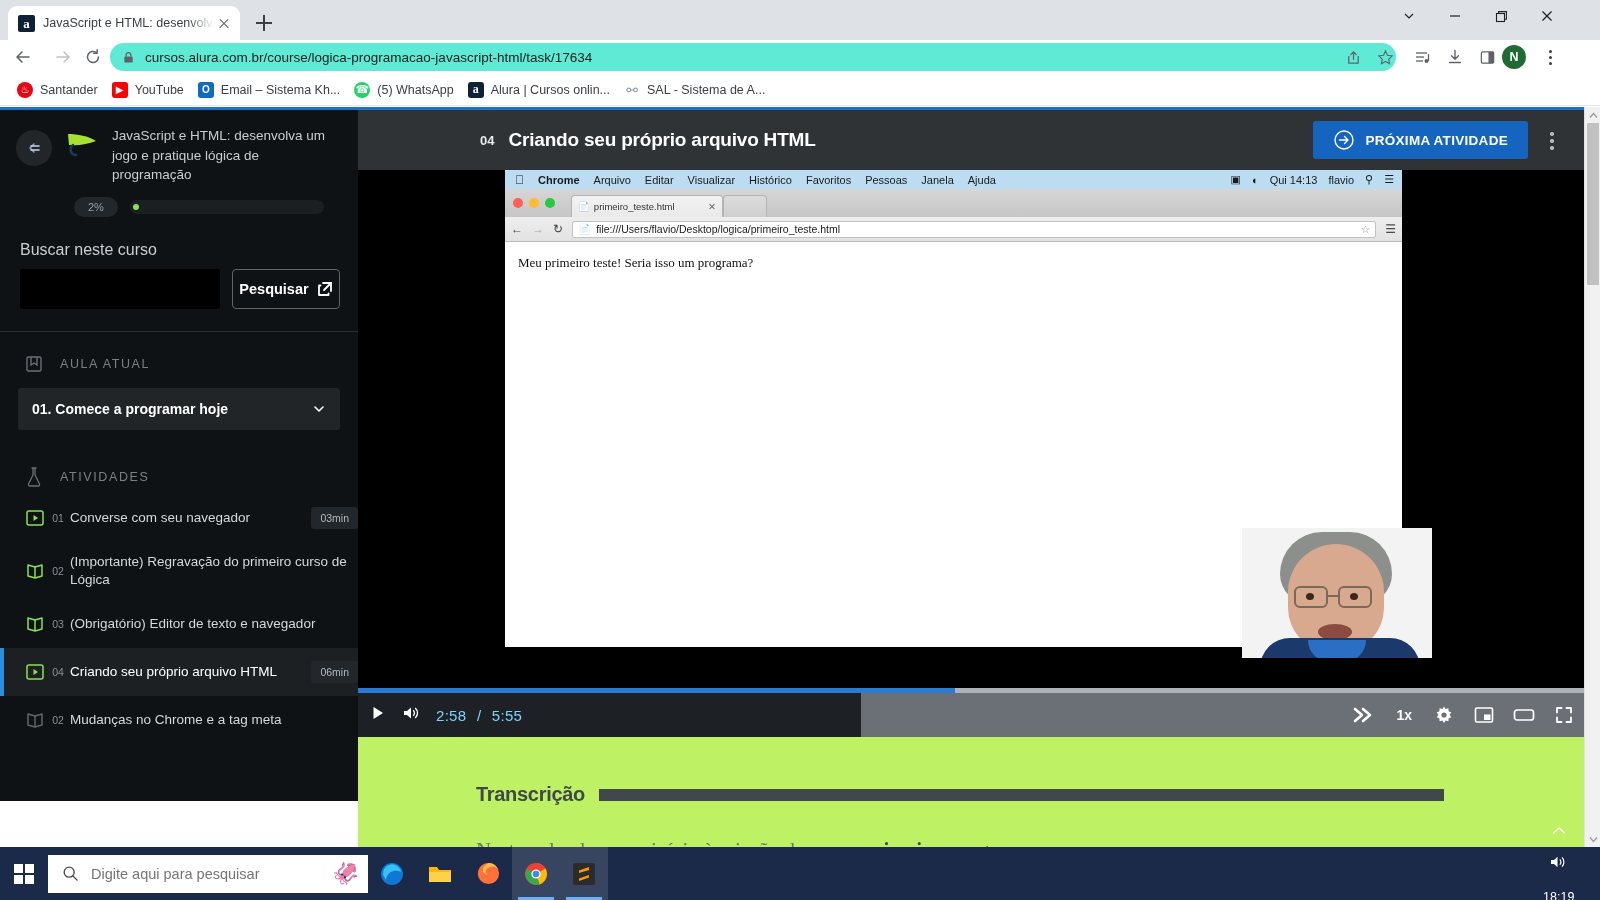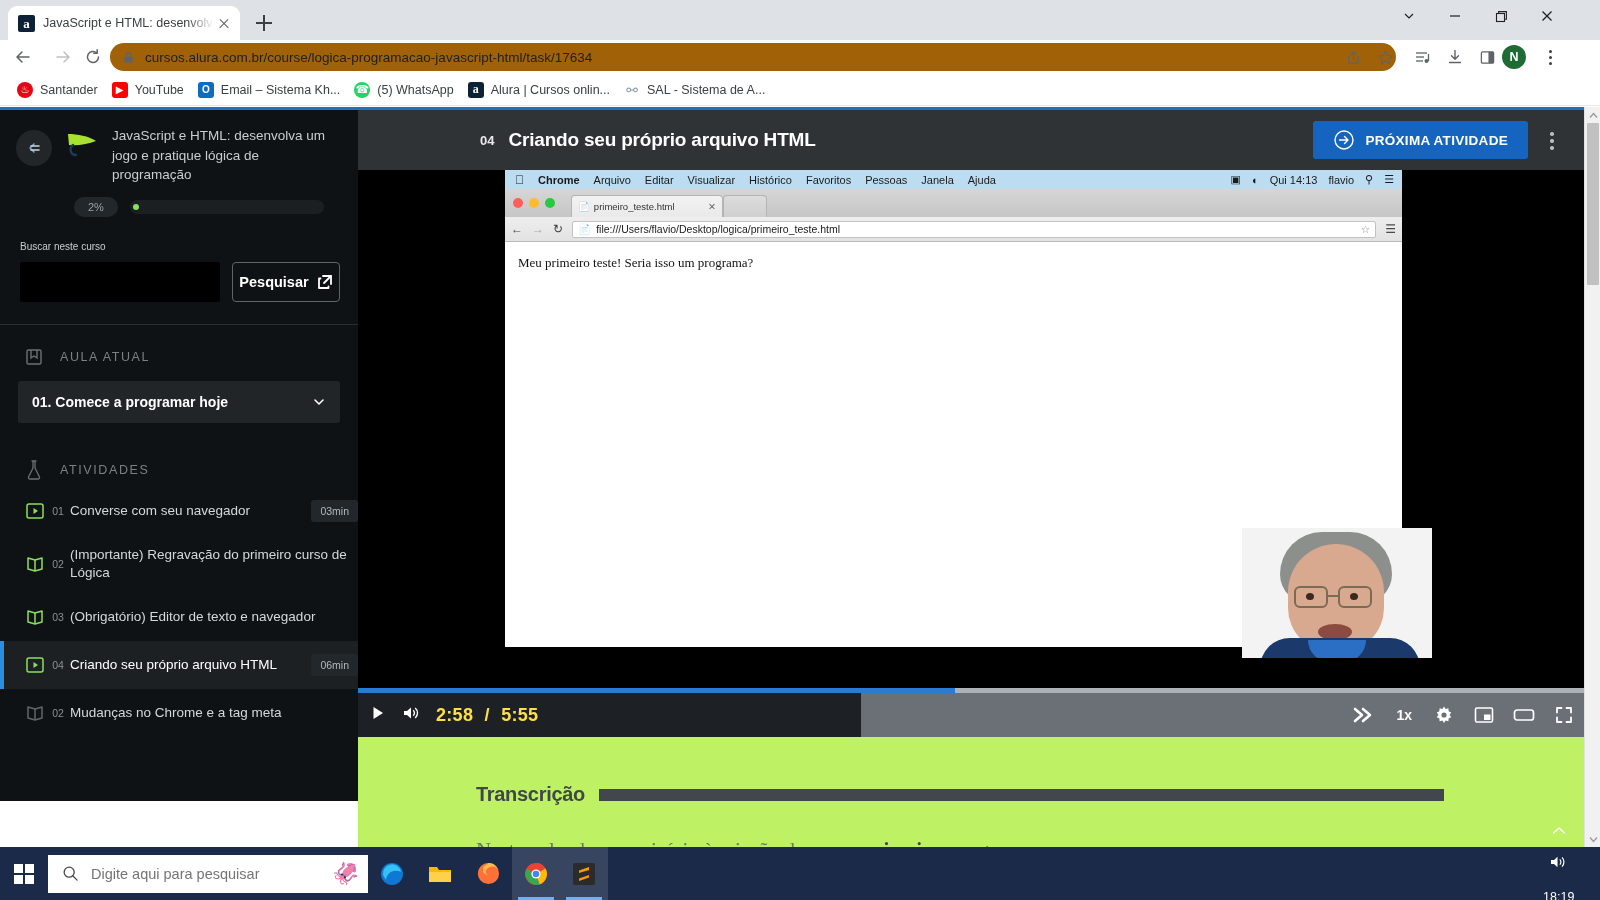--- a/index.html
+++ b/index.html
@@ -61,21 +61,21 @@
   .toolbar {
     position: absolute; left: 0; top: 40px; width: 1600px; height: 34px;
     background: #ffffff;
   }
   .nav-btn {
     position: absolute; top: 2px; width: 30px; height: 30px;
     display: flex; align-items: center; justify-content: center;
   }
   .omnibox {
     position: absolute; left: 110px; top: 3px; width: 1286px; height: 28px;
-    background: #a16207; border-radius: 14px;
+    background: #5eead4; border-radius: 14px;
     display: flex; align-items: center; padding: 0 12px;
   }
   .omnibox .url {
     font-size: 13.5px; color: #202124; margin-left: 10px;
     white-space: nowrap; overflow: hidden;
   }
   .tb-icon {
     position: absolute; top: 4px; width: 26px; height: 26px;
     display: flex; align-items: center; justify-content: center;
   }
@@ -140,21 +140,21 @@
     border-radius: 11px; padding: 4px 14px;
   }
   .progress-track {
     flex: 1 1 auto; height: 14px; background: #1b1f22; border-radius: 7px; position: relative;
     margin-right: 18px;
   }
   .progress-fill {
     position: absolute; left: 3px; top: 4px; height: 6px; width: 6px;
     background: #8ae05a; border-radius: 3px;
   }
-  .search-label { padding: 24px 0 0 20px; font-size: 10px; color: #c9cdd1; }
+  .search-label { padding: 24px 0 0 20px; font-size: 16px; color: #c9cdd1; }
   .search-row { display: flex; gap: 12px; padding: 10px 18px 0 20px; align-items: stretch; }
   .search-input {
     width: 200px; height: 40px; background: #000000; border: none; outline: none;
     border-radius: 2px;
   }
   .search-btn {
     flex: 1 1 auto; height: 40px; border: 1px solid #5f6468; border-radius: 4px;
     background: transparent; color: #ffffff; font-size: 14.5px; font-weight: bold;
     display: flex; align-items: center; justify-content: center; gap: 8px;
   }
@@ -273,21 +273,21 @@
     background: #6b7077;
   }
   .seek {
     position: absolute; left: 0; top: -5px; width: 1226px; height: 5px; background: #adb2b8;
   }
   .seek-played { position: absolute; left: 0; top: 0; height: 5px; width: 597px; background: #2a7bd4; }
   .ctrl-left {
     position: absolute; left: 0; top: 0; height: 44px; width: 503px; background: #1d2126;
     display: flex; align-items: center; padding-left: 12px; gap: 16px; color: #fff;
   }
-  .ctrl-time { font-size: 18px; color: #fde047; letter-spacing: 0.3px; font-weight: bold; }
+  .ctrl-time { font-size: 15px; color: #7dd3fc; letter-spacing: 0.3px; }
   .ctrl-right {
     position: absolute; right: 0; top: 0; height: 44px; display: flex; align-items: center;
     gap: 0; color: #fff;
   }
   .ctrl-right .cr { width: 40px; height: 44px; display: flex; align-items: center; justify-content: center; }
   .speed { font-size: 14px; font-weight: bold; padding: 0 12px; }
 
   .transcription {
     padding: 46px 0 0 118px; background: #bef264;
   }

